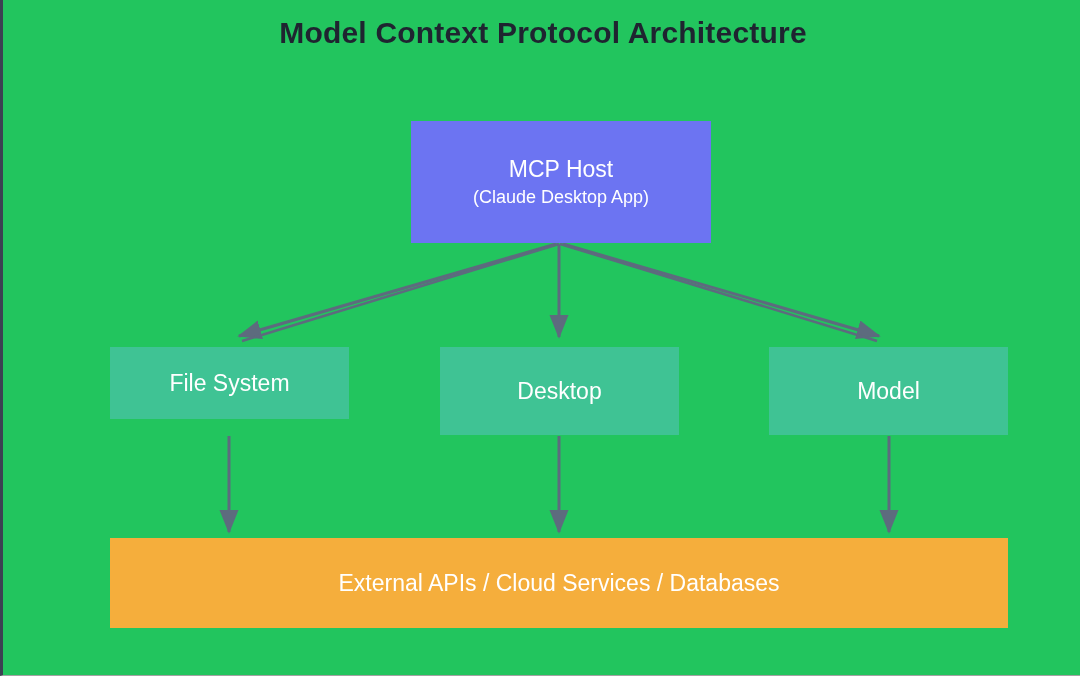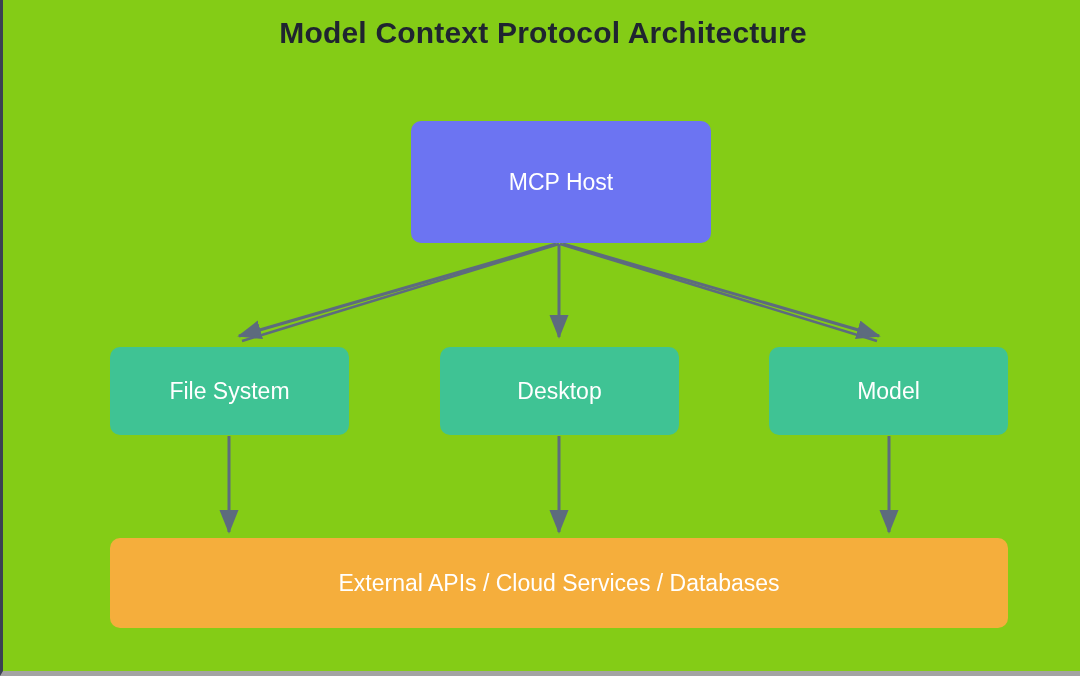--- a/index.html
+++ b/index.html
@@ -4,41 +4,41 @@
 <style>
   html, body {
     margin: 0;
     padding: 0;
     background: #ffffff;
   }
   #canvas {
     position: relative;
     width: 1080px;
     height: 676px;
-    background: #84cc16;
+    background: #22c55e;
     border-left: 3px solid #3b4252;
-    border-bottom: 5px solid #a3a3a3;
+    border-bottom: 1px solid #a3a3a3;
     box-sizing: border-box;
     overflow: hidden;
     font-family: "Liberation Sans", sans-serif;
   }
   #diagram-title {
     position: absolute;
     left: 0;
     top: 16px;
     width: 1080px;
     text-align: center;
     font-size: 30px;
     font-weight: bold;
     color: #1f2430;
     letter-spacing: 0.2px;
   }
   .node {
     position: absolute;
-    border-radius: 10px;
+    border-radius: 0;
     display: flex;
     flex-direction: column;
     align-items: center;
     justify-content: center;
     color: #ffffff;
     box-sizing: border-box;
     text-align: center;
     line-height: 1.25;
   }
   .node .line-main {
@@ -52,21 +52,21 @@
     left: 408px;
     top: 121px;
     width: 300px;
     height: 122px;
     background: #6c74f2;
   }
   #node-filesystem {
     left: 107px;
     top: 347px;
     width: 239px;
-    height: 88px;
+    height: 72px;
     background: #3fc394;
   }
   #node-github {
     left: 437px;
     top: 347px;
     width: 239px;
     height: 88px;
     background: #3fc394;
   }
   #node-search {
@@ -129,20 +129,21 @@
       <line x1="556" y1="436" x2="556" y2="532" stroke="#5d6b7e" stroke-width="3" marker-end="url(#arrowhead)"></line>
     </g>
 
     <g>
       <line x1="886" y1="436" x2="886" y2="532" stroke="#5d6b7e" stroke-width="3" marker-end="url(#arrowhead)"></line>
     </g>
   </svg>
 
   <div class="node" id="node-host">
     <span class="line-main">MCP Host</span>
+    <span class="line-sub">(Claude Desktop App)</span>
   </div>
 
   <div class="node" id="node-filesystem">
     <span class="line-main">File System</span>
   </div>
 
   <div class="node" id="node-github">
     <span class="line-main">Desktop</span>
   </div>
 

